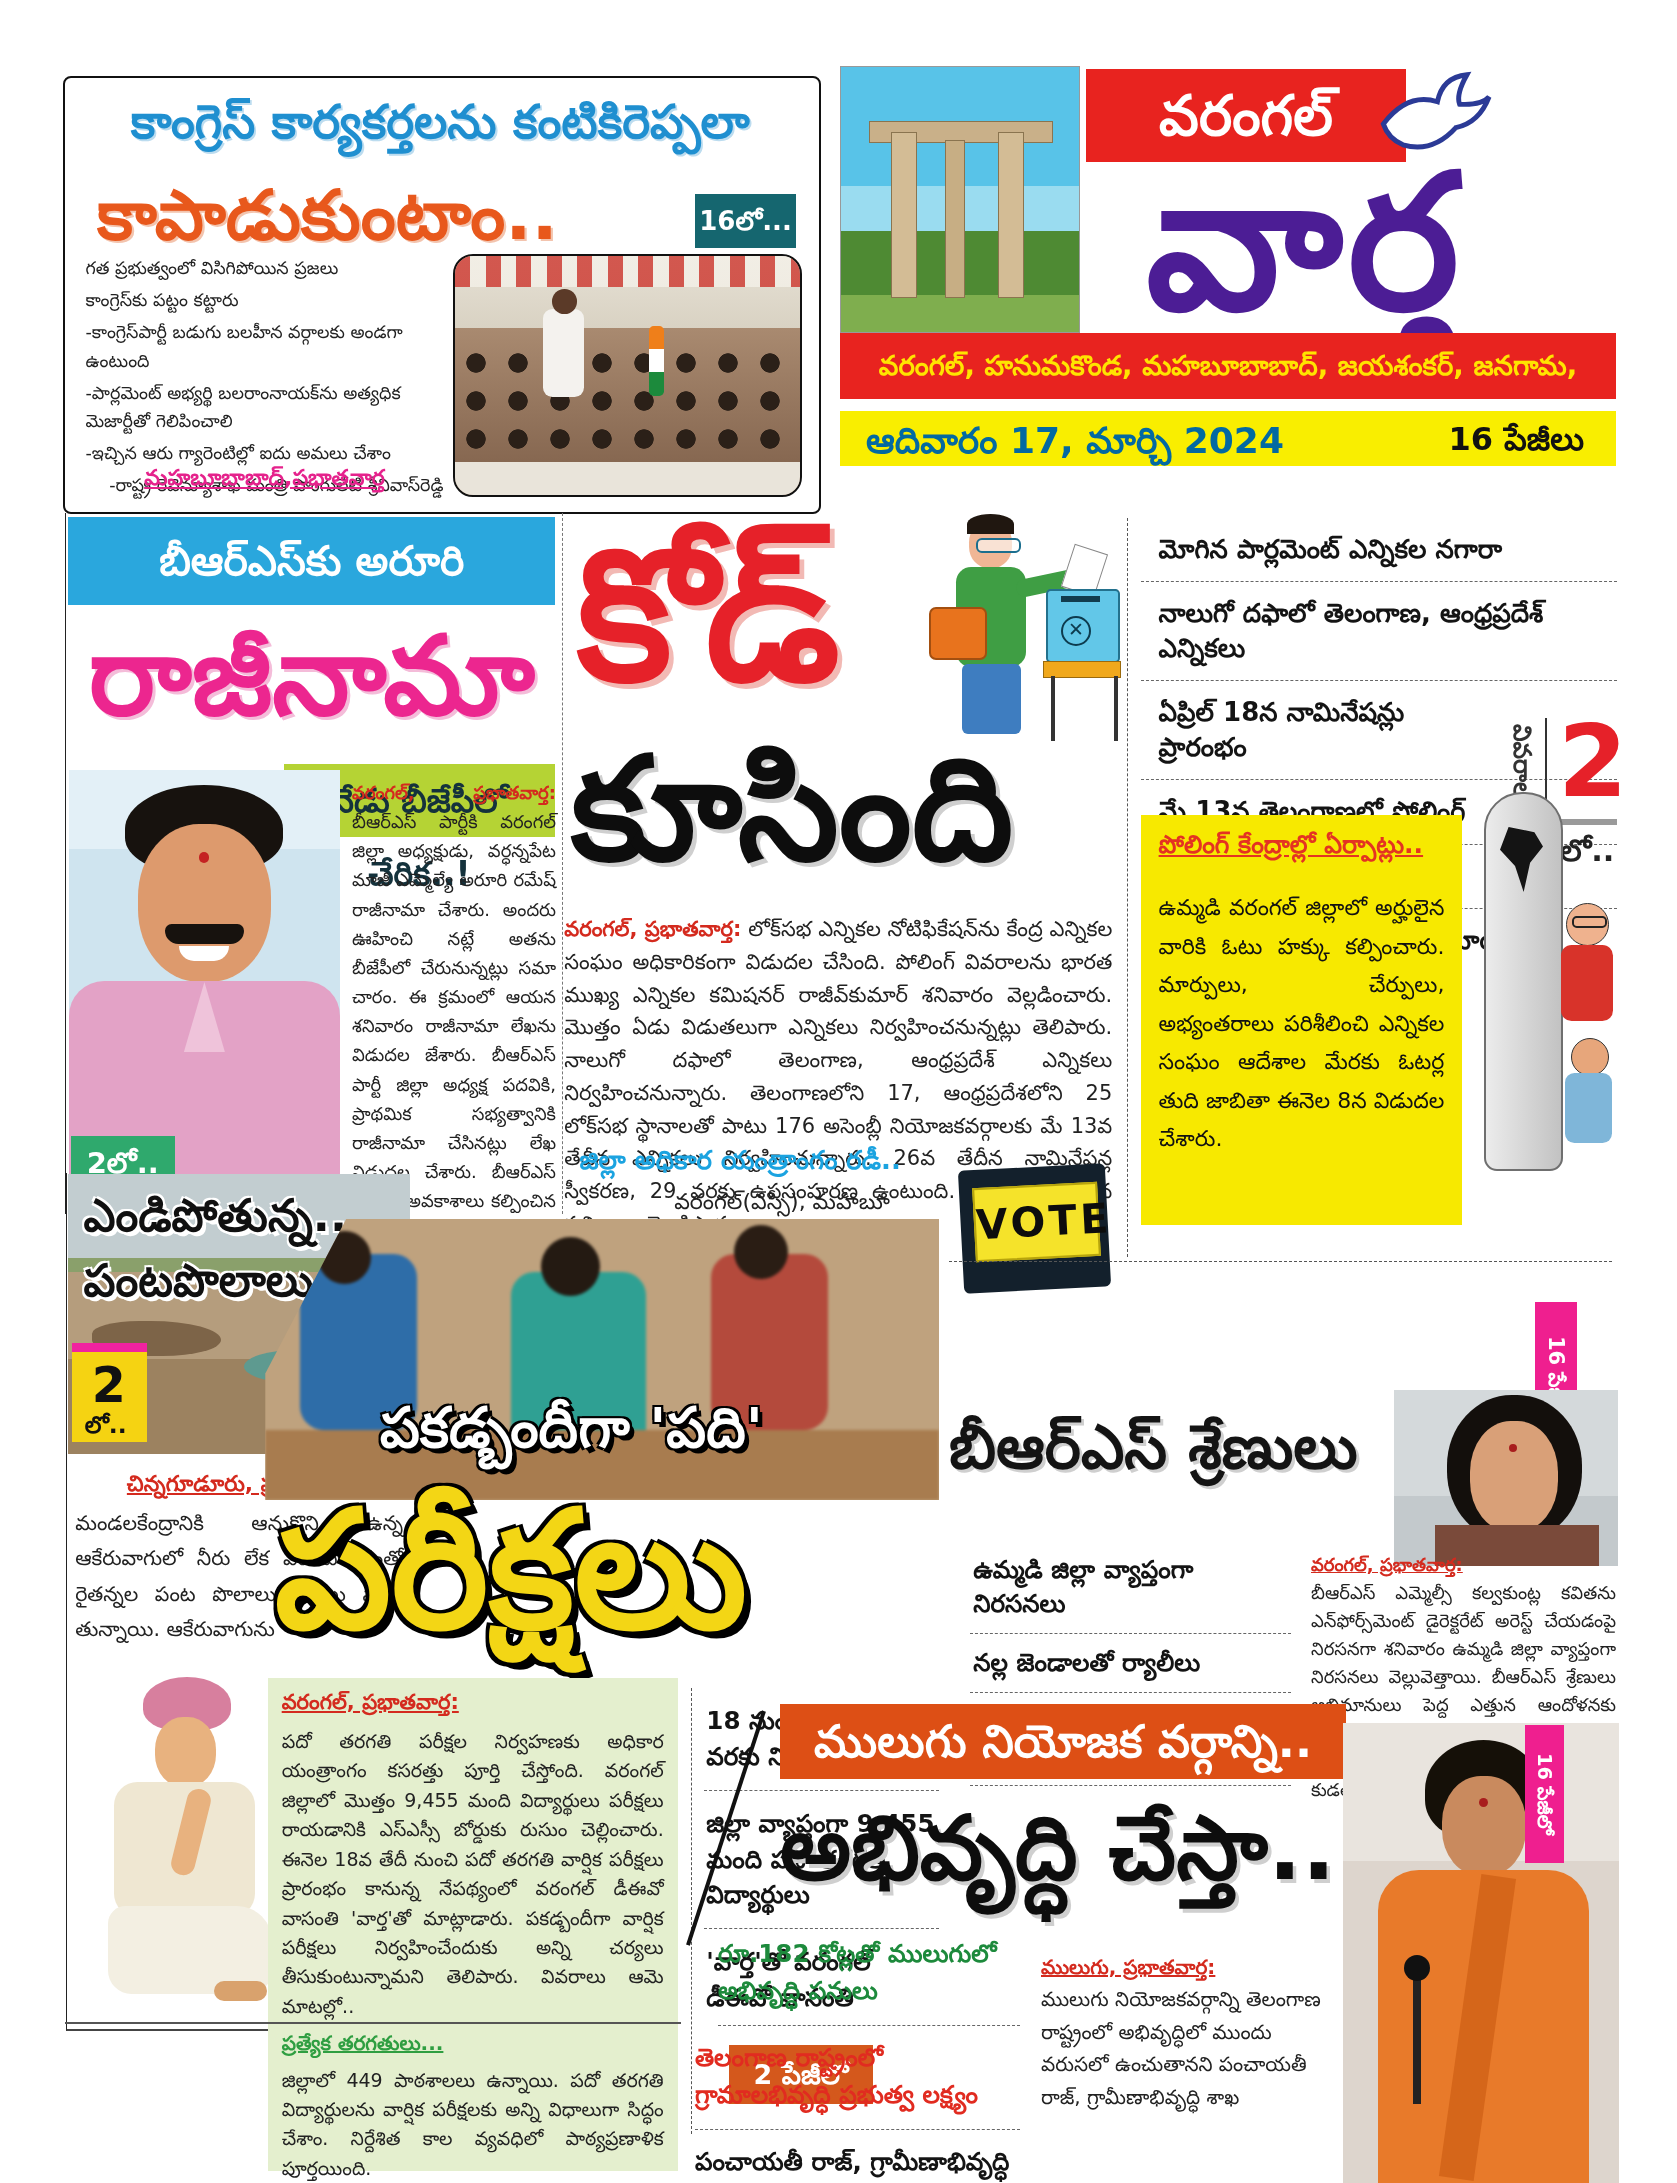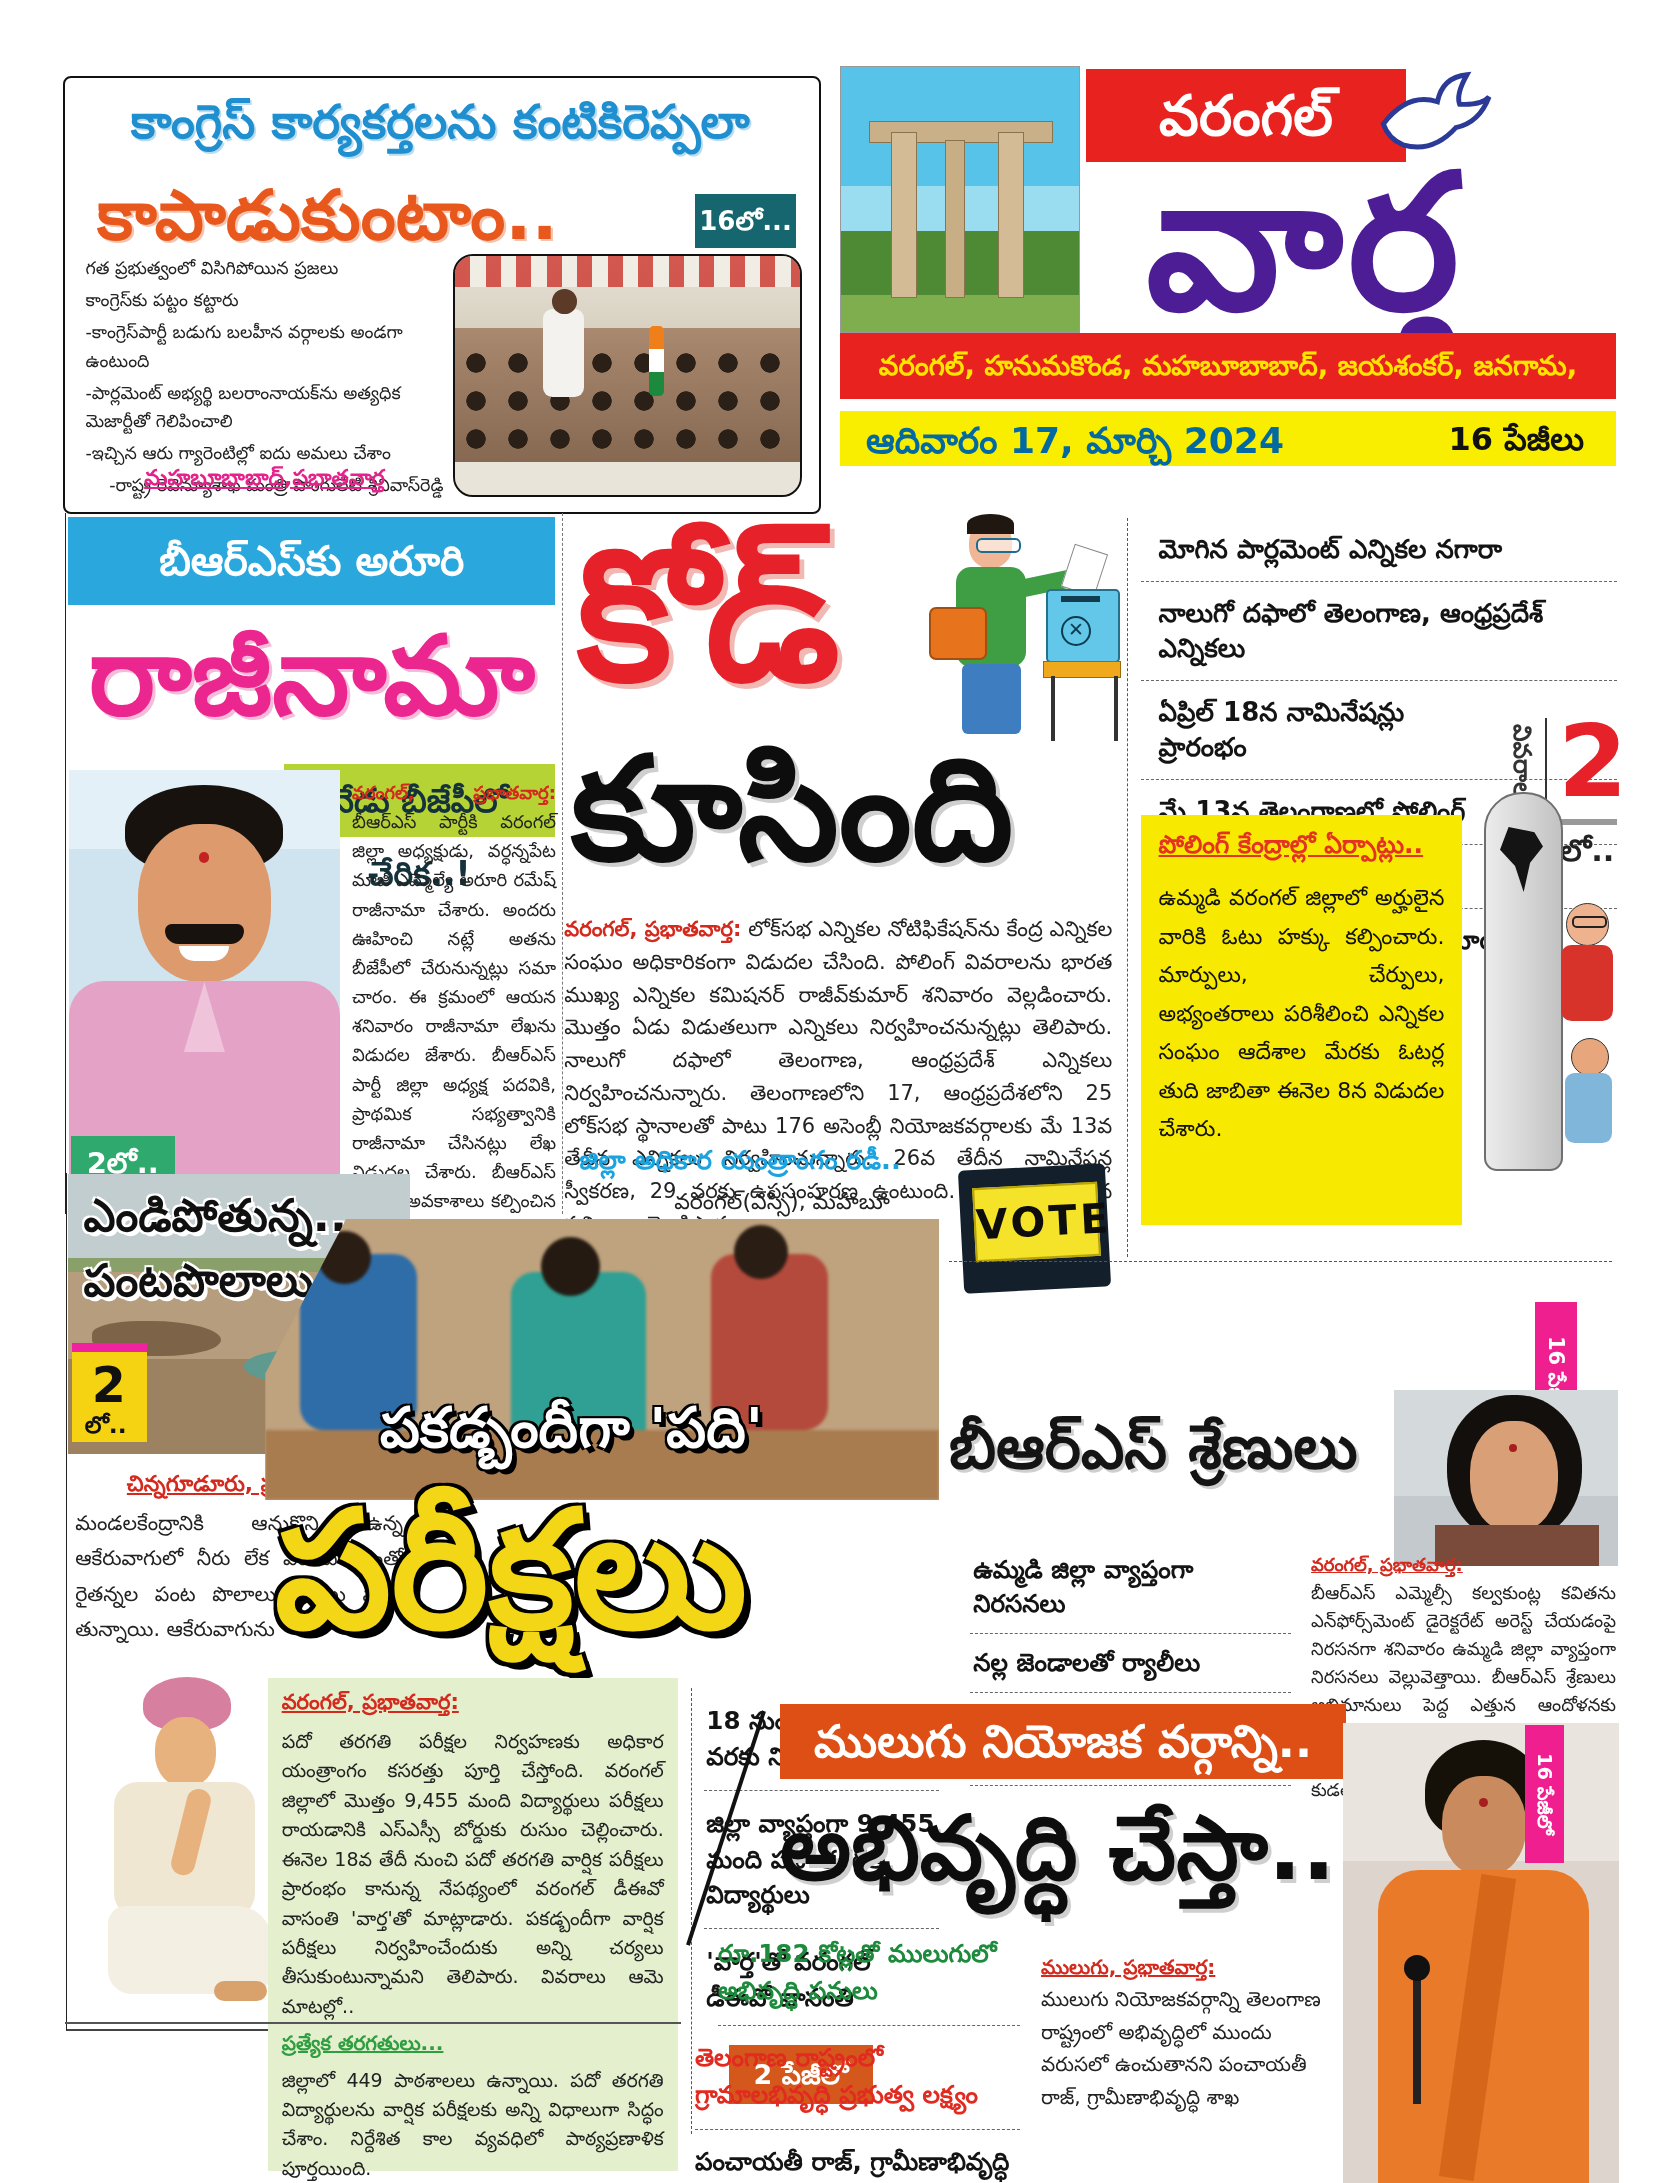--- a/index.html
+++ b/index.html
@@ -150,21 +150,21 @@
     <div style="position:absolute;right:-5.9px;top:194px;width:117px;height:211px;">
       <div class="vert b" style="position:absolute;left:0;top:11.7px;height:176px;font-size:24.6px;color:#333;">వివరాలు</div>
       <div style="position:absolute;left:39px;top:5.9px;width:2.3px;height:194px;background:#333;"></div>
       <div class="b" style="position:absolute;left:52px;top:0px;font-size:100px;line-height:1;color:#e62129;">2</div>
       <div style="position:absolute;left:49px;top:107px;width:62px;height:5.9px;background:#9a9a9a;"></div>
       <div class="b" style="position:absolute;left:54px;top:121px;font-size:30.5px;color:#222;">లో..</div>
     </div>
   </div>
 
   <div class="abs" style="left:1141px;top:815px;width:321px;height:410px;background:#f7e900;padding:15.2px 17.6px;box-sizing:border-box;">
-    <div class="b underl" style="font-size:25px;color:#e43322;margin-bottom:14px;">పోలింగ్ కేంద్రాల్లో ఏర్పాట్లు..</div>
+    <div class="b underl" style="font-size:25px;color:#e43322;margin-bottom:24px;">పోలింగ్ కేంద్రాల్లో ఏర్పాట్లు..</div>
     <div class="j" style="font-size:22px;line-height:1.75;color:#111;">ఉమ్మడి వరంగల్ జిల్లాలో అర్హులైన వారికి ఓటు హక్కు కల్పించారు. మార్పులు, చేర్పులు, అభ్యంతరాలు పరిశీలించి ఎన్నికల సంఘం ఆదేశాల మేరకు ఓటర్ల తుది జాబితా ఈనెల 8న విడుదల చేశారు.</div>
   </div>
 
   <div class="abs" style="left:1472px;top:780px;width:147px;height:463px;">
     <div style="position:absolute;left:11.7px;top:11.7px;width:75px;height:375px;background:linear-gradient(90deg,#ececec,#c2c2c2);
                 border:2.3px solid #6f6f6f;border-radius:38px 38px 13px 13px;"></div>
     <div style="position:absolute;left:28px;top:47px;width:43px;height:65px;background:#141414;
                 clip-path:polygon(20% 0,80% 8%,100% 30%,70% 55%,55% 100%,35% 60%,0 35%);"></div>
     <div style="position:absolute;left:94px;top:123px;width:41px;height:41px;background:#efb28e;border-radius:50%;border:1.8px solid #333;"></div>
     <div style="position:absolute;left:100px;top:136px;width:30.5px;height:8.2px;border:2.3px solid #222;border-radius:4.7px;"></div>

